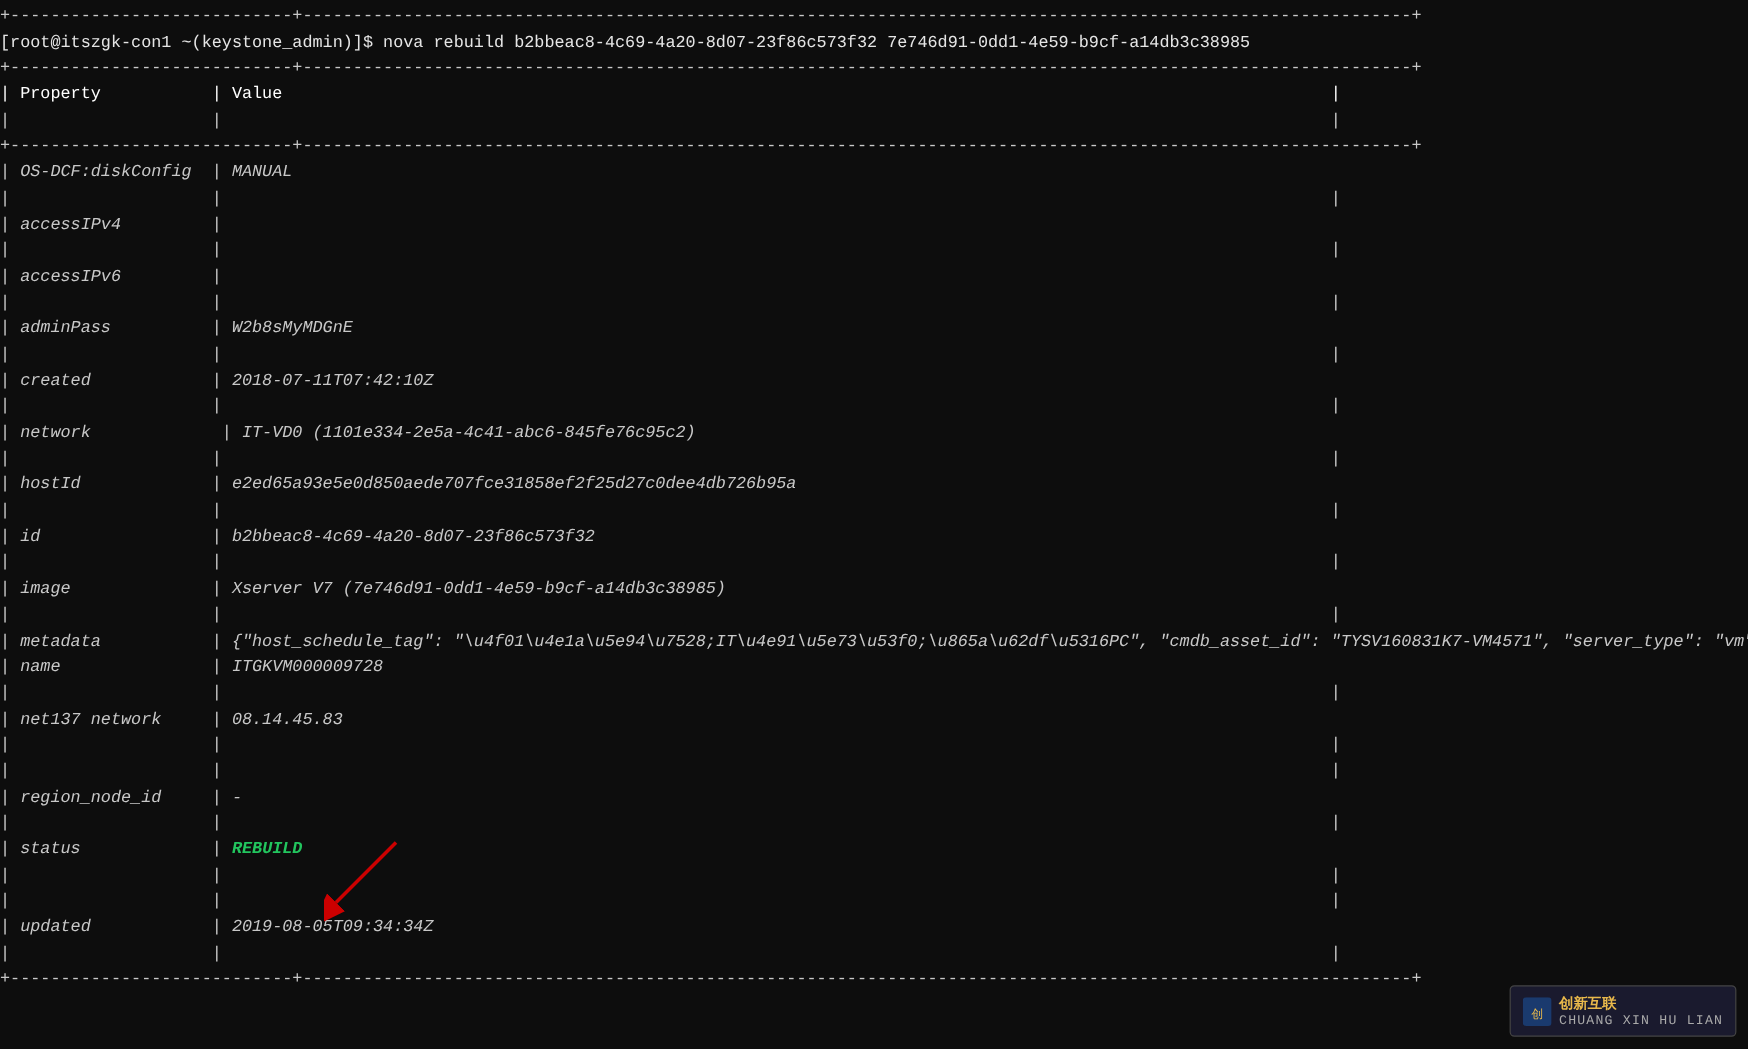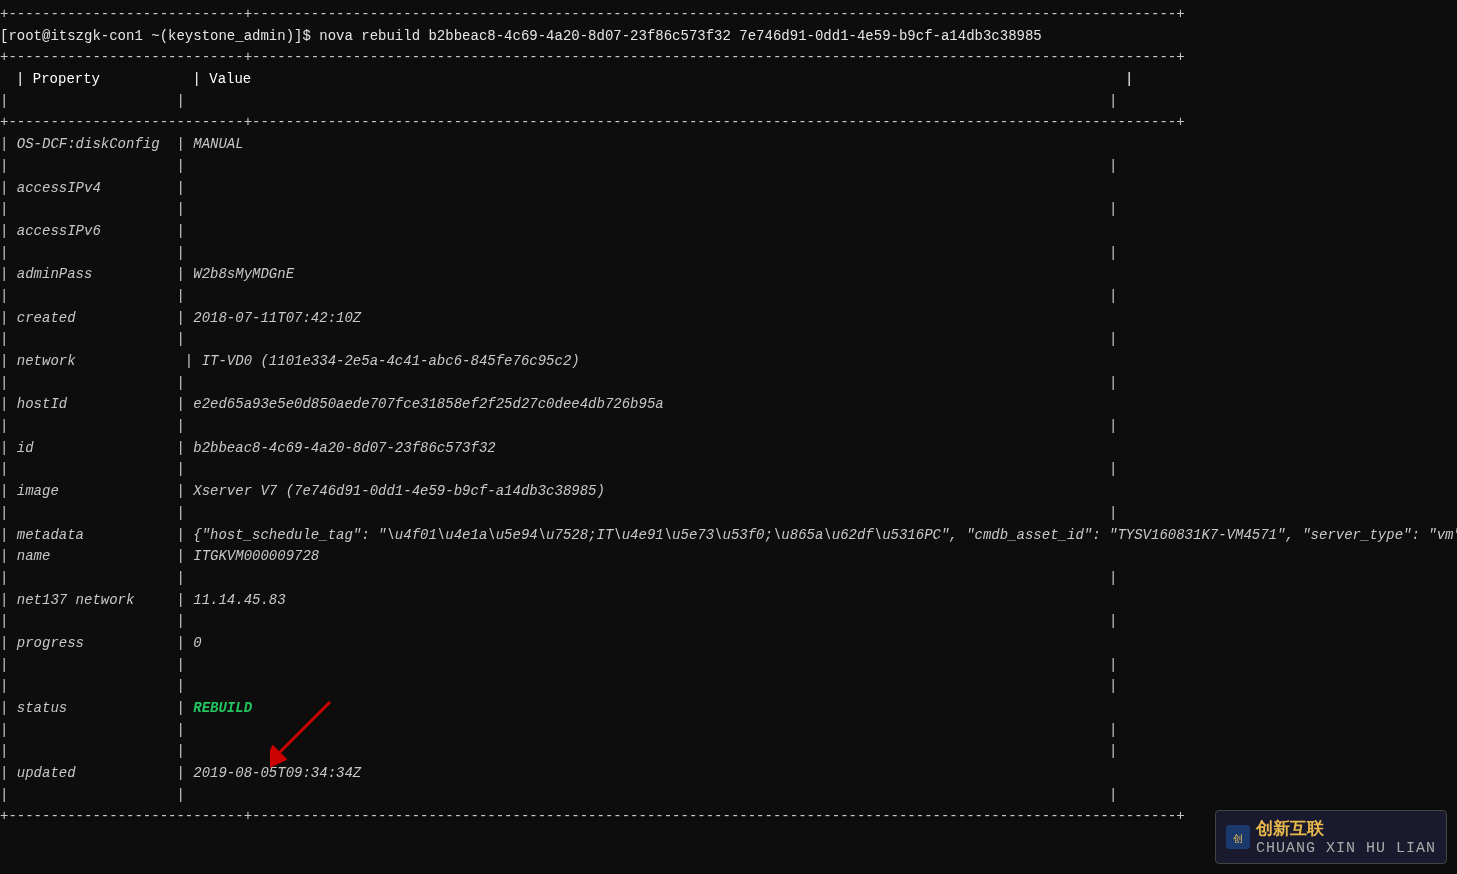--- a/index.html
+++ b/index.html
@@ -28,21 +28,20 @@
     }
     .line.command {
       color: #e5e5e5;
     }
     .line.data {
       color: #c8c8c8;
       font-style: italic;
     }
     .line.header {
       color: #ffffff;
-      margin-left: 16px;
     }
     .value-rebuild {
       color: #22c55e;
       font-weight: bold;
     }
     .arrow-container {
       position: absolute;
       left: 270px;
       top: 692px;
       pointer-events: none;
@@ -120,27 +119,27 @@
       </div>
       <span class="line">|                    |                                                                                                              |</span>
       <div>
         <span class="line data">| metadata           | {"host_schedule_tag": "\u4f01\u4e1a\u5e94\u7528;IT\u4e91\u5e73\u53f0;\u865a\u62df\u5316PC", "cmdb_asset_id": "TYSV160831K7-VM4571", "server_type": "vm"} |</span>
       </div>
       <div>
         <span class="line data">| name               | ITGKVM000009728</span>
       </div>
       <span class="line">|                    |                                                                                                              |</span>
       <div>
-        <span class="line data">| net137 network     | 11.14.45.83</span>
+        <span class="line data">| net137 network     | 08.14.45.83</span>
       </div>
       <span class="line">|                    |                                                                                                              |</span>
+      <span class="line">|                    |                                                                                                              |</span>
       <div>
-        <span class="line data">| progress           | 0</span>
+        <span class="line data">| region_node_id     | -</span>
       </div>
-      <span class="line">|                    |                                                                                                              |</span>
       <span class="line">|                    |                                                                                                              |</span>
       <div>
         <span class="line data">| status             | <span class="value-rebuild">REBUILD</span></span>
       </div>
       <span class="line">|                    |                                                                                                              |</span>
       <span class="line">|                    |                                                                                                              |</span>
       <div>
         <span class="line data">| updated            | 2019-08-05T09:34:34Z</span>
       </div>
       <span class="line">|                    |                                                                                                              |</span>
@@ -160,16 +159,16 @@
     <line x1="60" y1="10" x2="10" y2="60" stroke="#cc0000" stroke-width="3" marker-end="url(#arrowhead)"></line>
   </svg>
 </div>
 
 <div class="watermark">
   <svg class="watermark-icon" viewBox="0 0 24 24" xmlns="http://www.w3.org/2000/svg">
     <rect width="24" height="24" rx="3" fill="#1a3a6e"></rect>
     <text x="12" y="17" text-anchor="middle" font-size="10" fill="#e8b84b" font-family="Arial">创</text>
   </svg>
   <div>
-    <div style="color:#e8b84b;font-size:17px;font-weight:bold;">创新互联</div>
-    <div style="color:#aaa;font-size:15px;letter-spacing:1px;">CHUANG XIN HU LIAN</div>
+    <div style="color:#e8b84b;font-size:12px;font-weight:bold;">创新互联</div>
+    <div style="color:#aaa;font-size:11px;letter-spacing:1px;">CHUANG XIN HU LIAN</div>
   </div>
 </div>
 
 </body></html>

